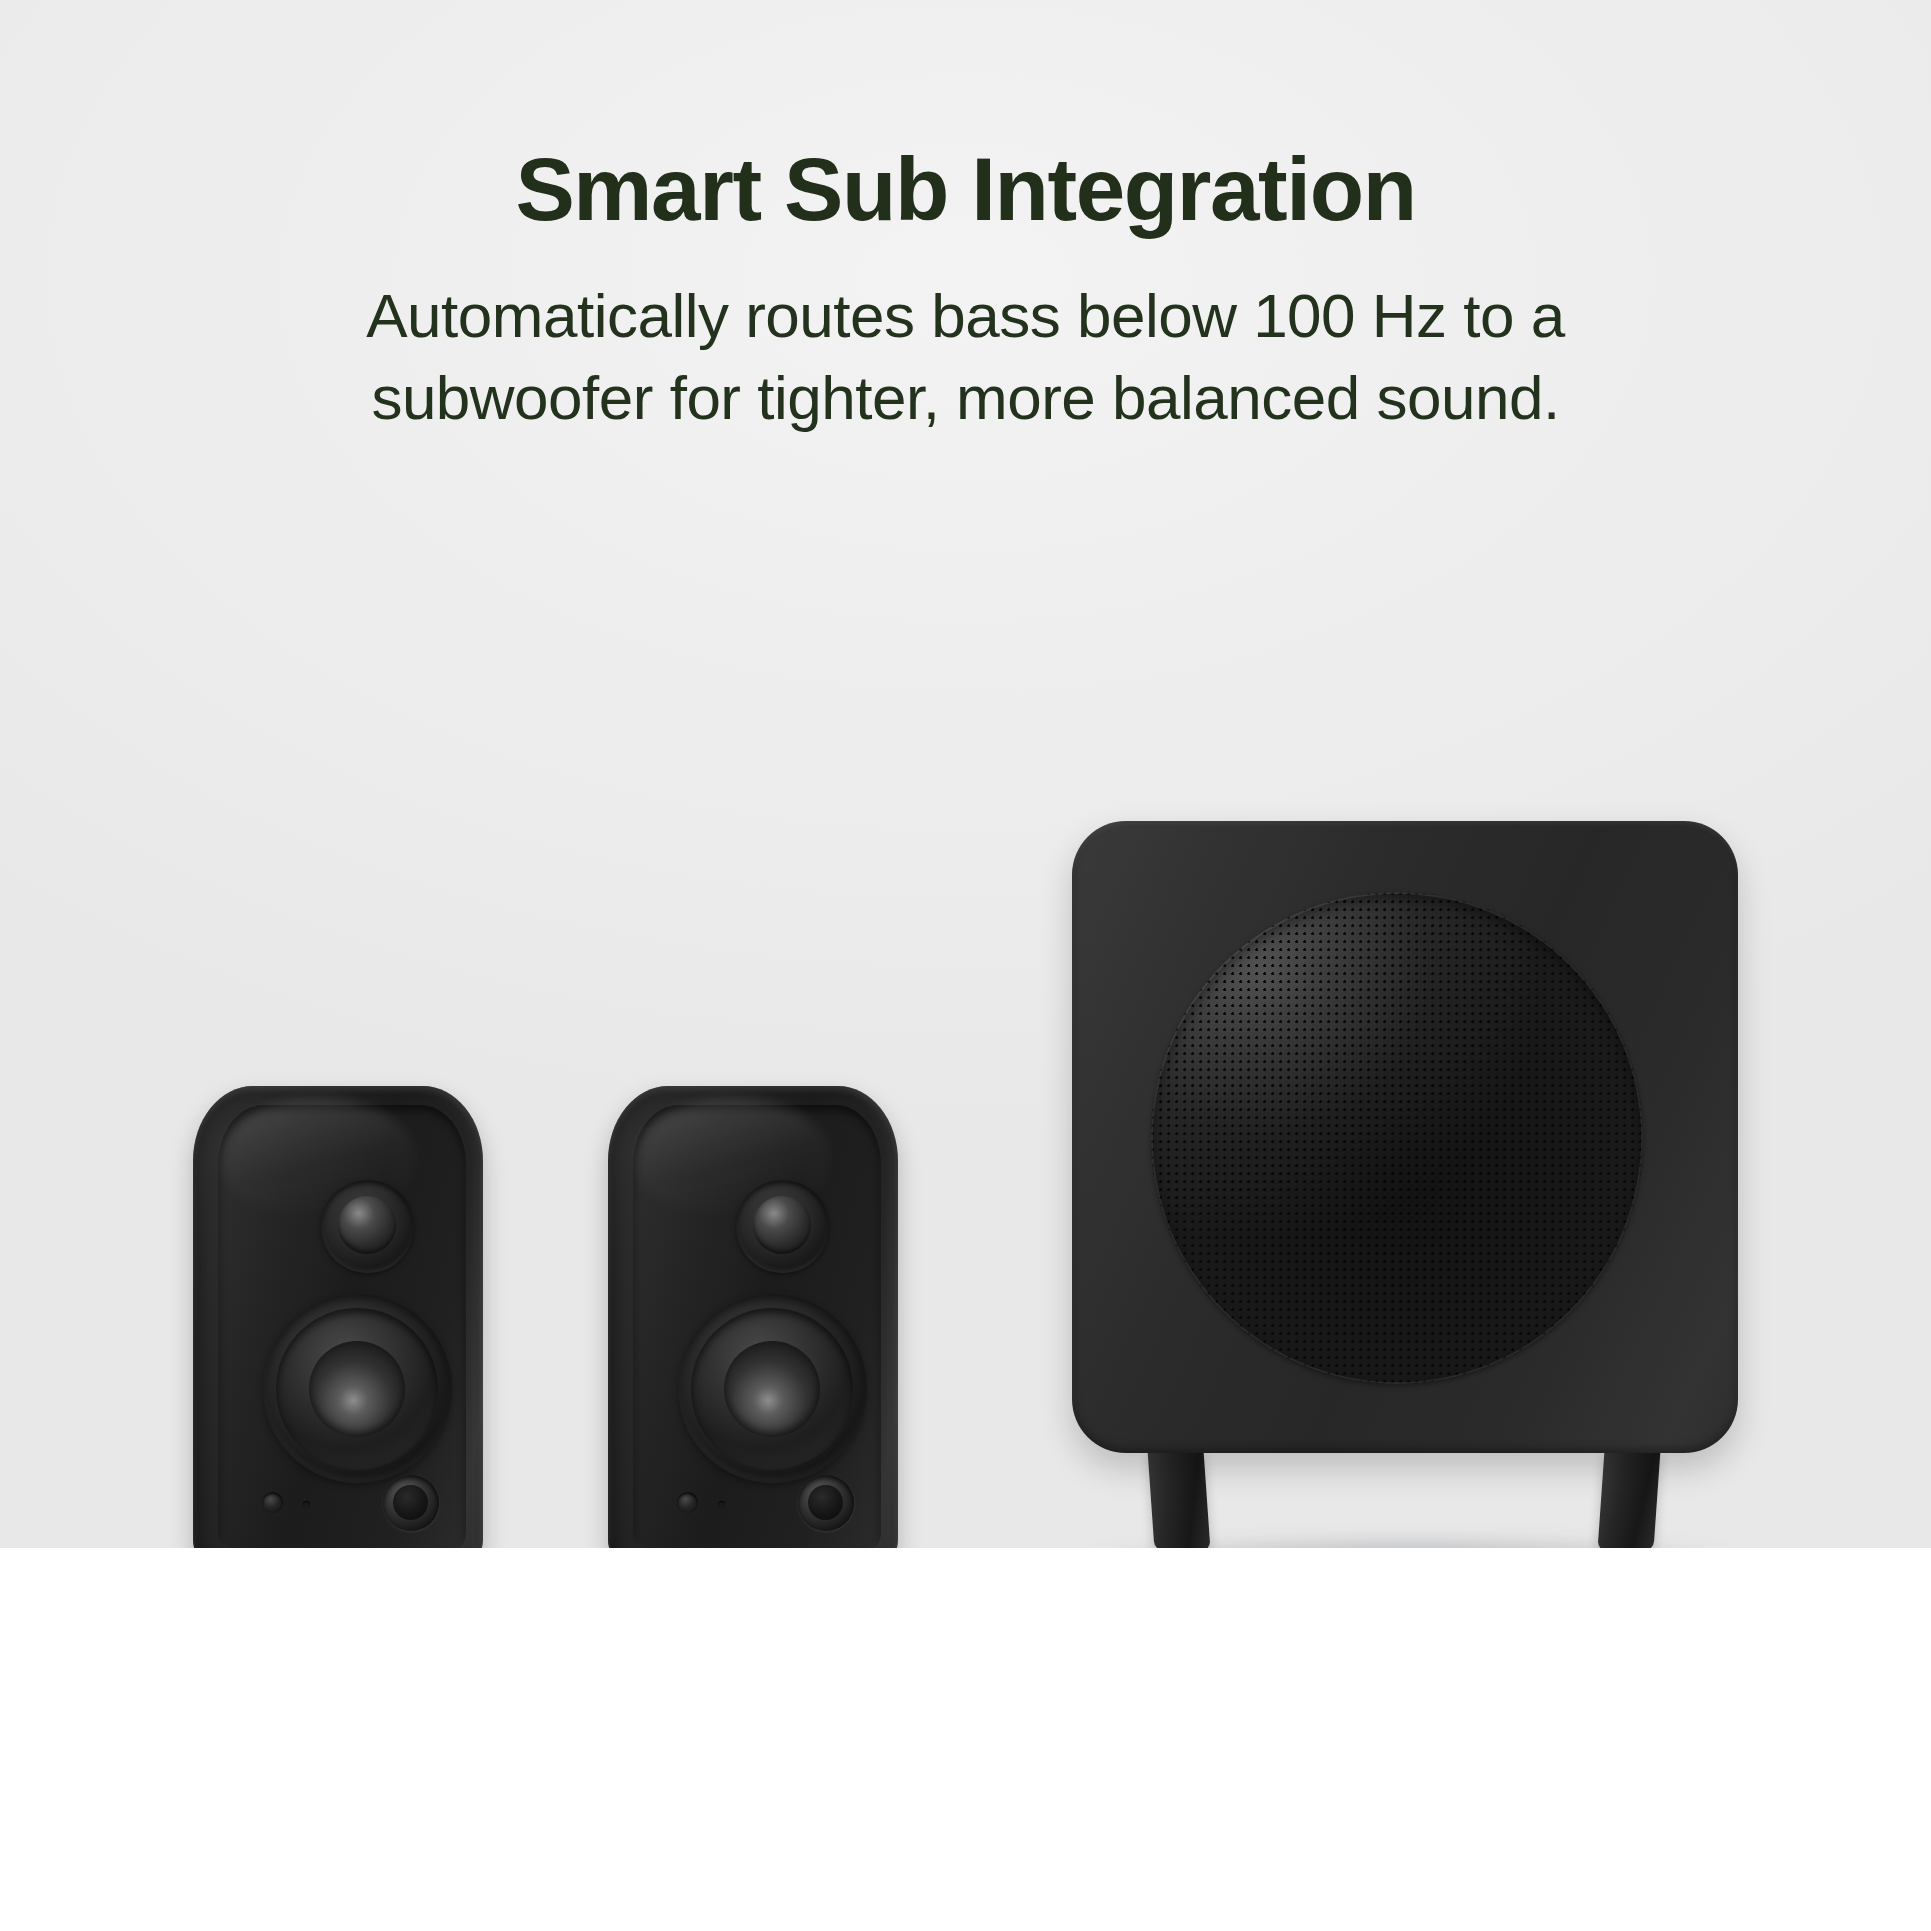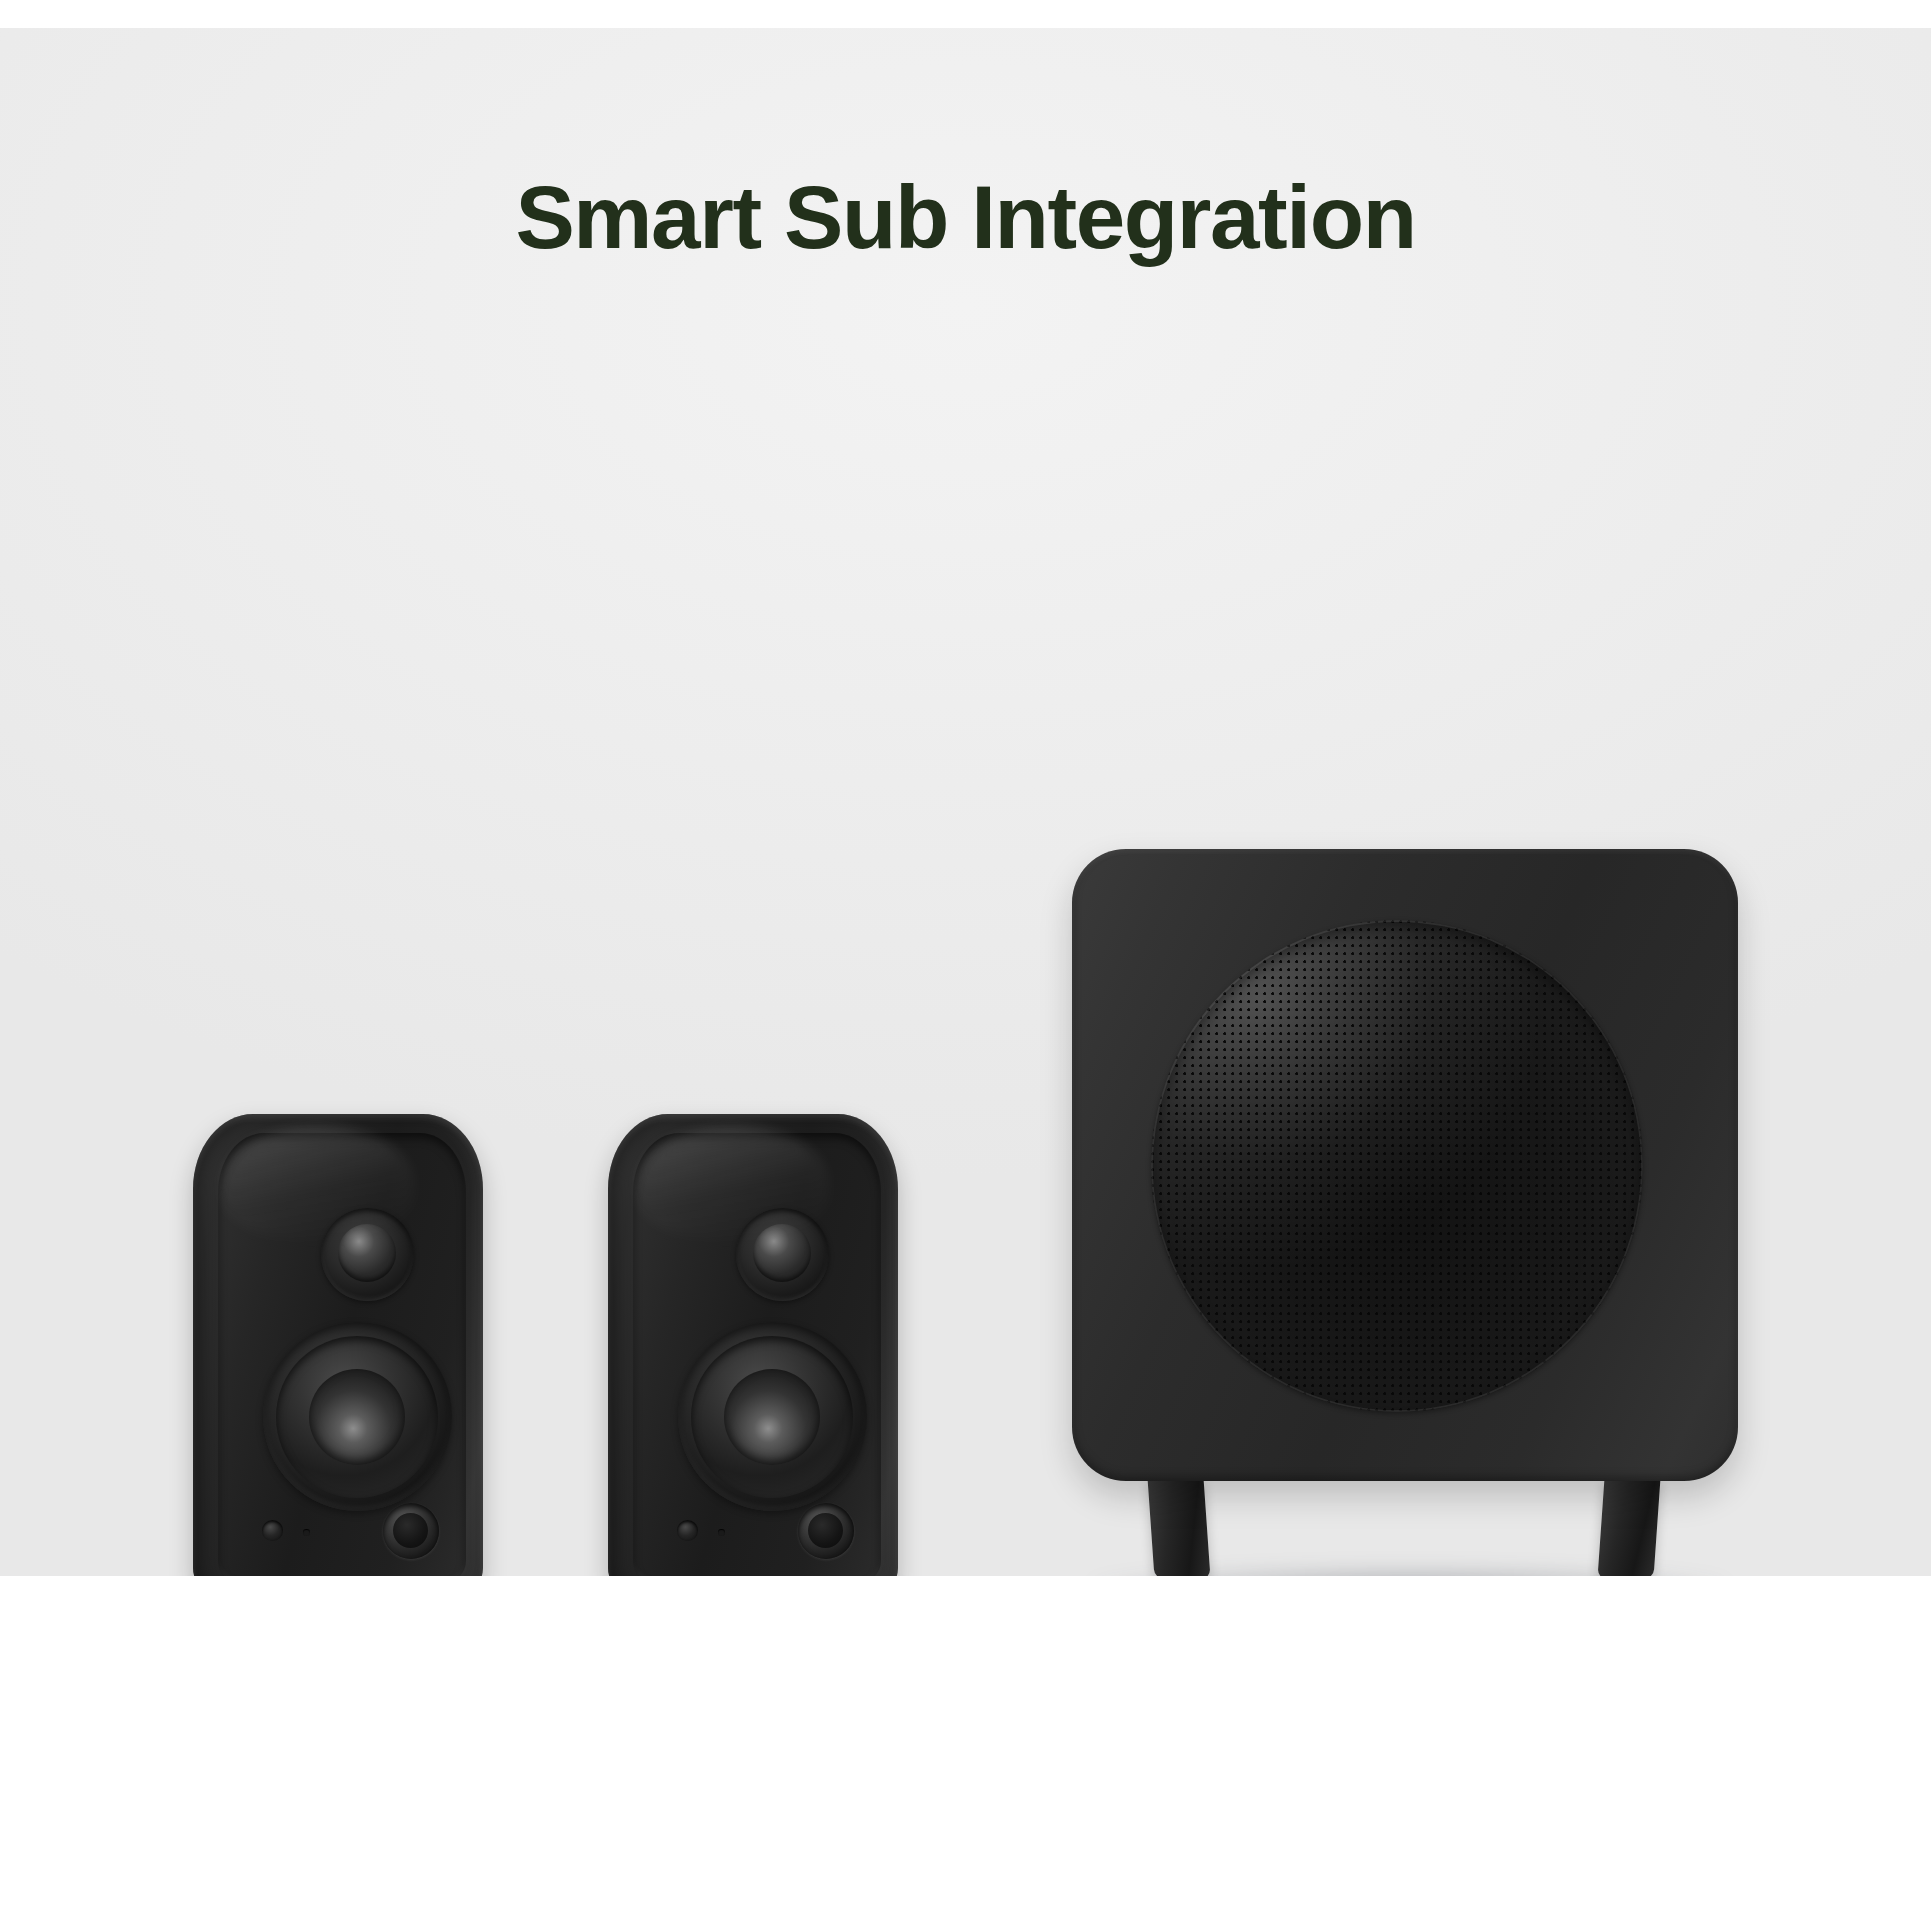--- a/index.html
+++ b/index.html
@@ -13,21 +13,20 @@
     font-family: "Liberation Sans", sans-serif;
   }
 
   #stage {
     position: relative;
     width: 1931px;
     height: 1548px;
     background:
       radial-gradient(ellipse 1448px 869px at 50% 18%, #f3f3f3 0%, #ededed 55%, #e8e8e8 100%);
     overflow: hidden;
-    margin-top: 28px;
   }
 
   
   .floor {
     position: absolute;
     left: 0;
     right: 0;
     top: 1574px;
     height: 357px;
     background: linear-gradient(to bottom, #f3f3f4 0%, #f6f6f7 30%, #f4f4f5 100%);
@@ -315,20 +314,24 @@
 </head>
 <body>
 
 <div id="stage">
 
   <div class="floor"></div>
   <div class="floor-line"></div>
 
   <div class="text-block">
     <h1 class="headline">Smart Sub Integration</h1>
+    <p class="subhead">
+      <span>Automatically routes bass below 100 Hz to a</span><br>
+      <span>subwoofer for tighter, more balanced sound.</span>
+    </p>
   </div>
 
   <div class="monitor" id="monitor-left">
     <div class="mon-shadow"></div>
     <div class="mon-body">
       <div class="mon-baffle">
         <div class="tweeter"></div>
         <div class="woofer">
           <div class="woofer-surround">
             <div class="woofer-cone"></div>

